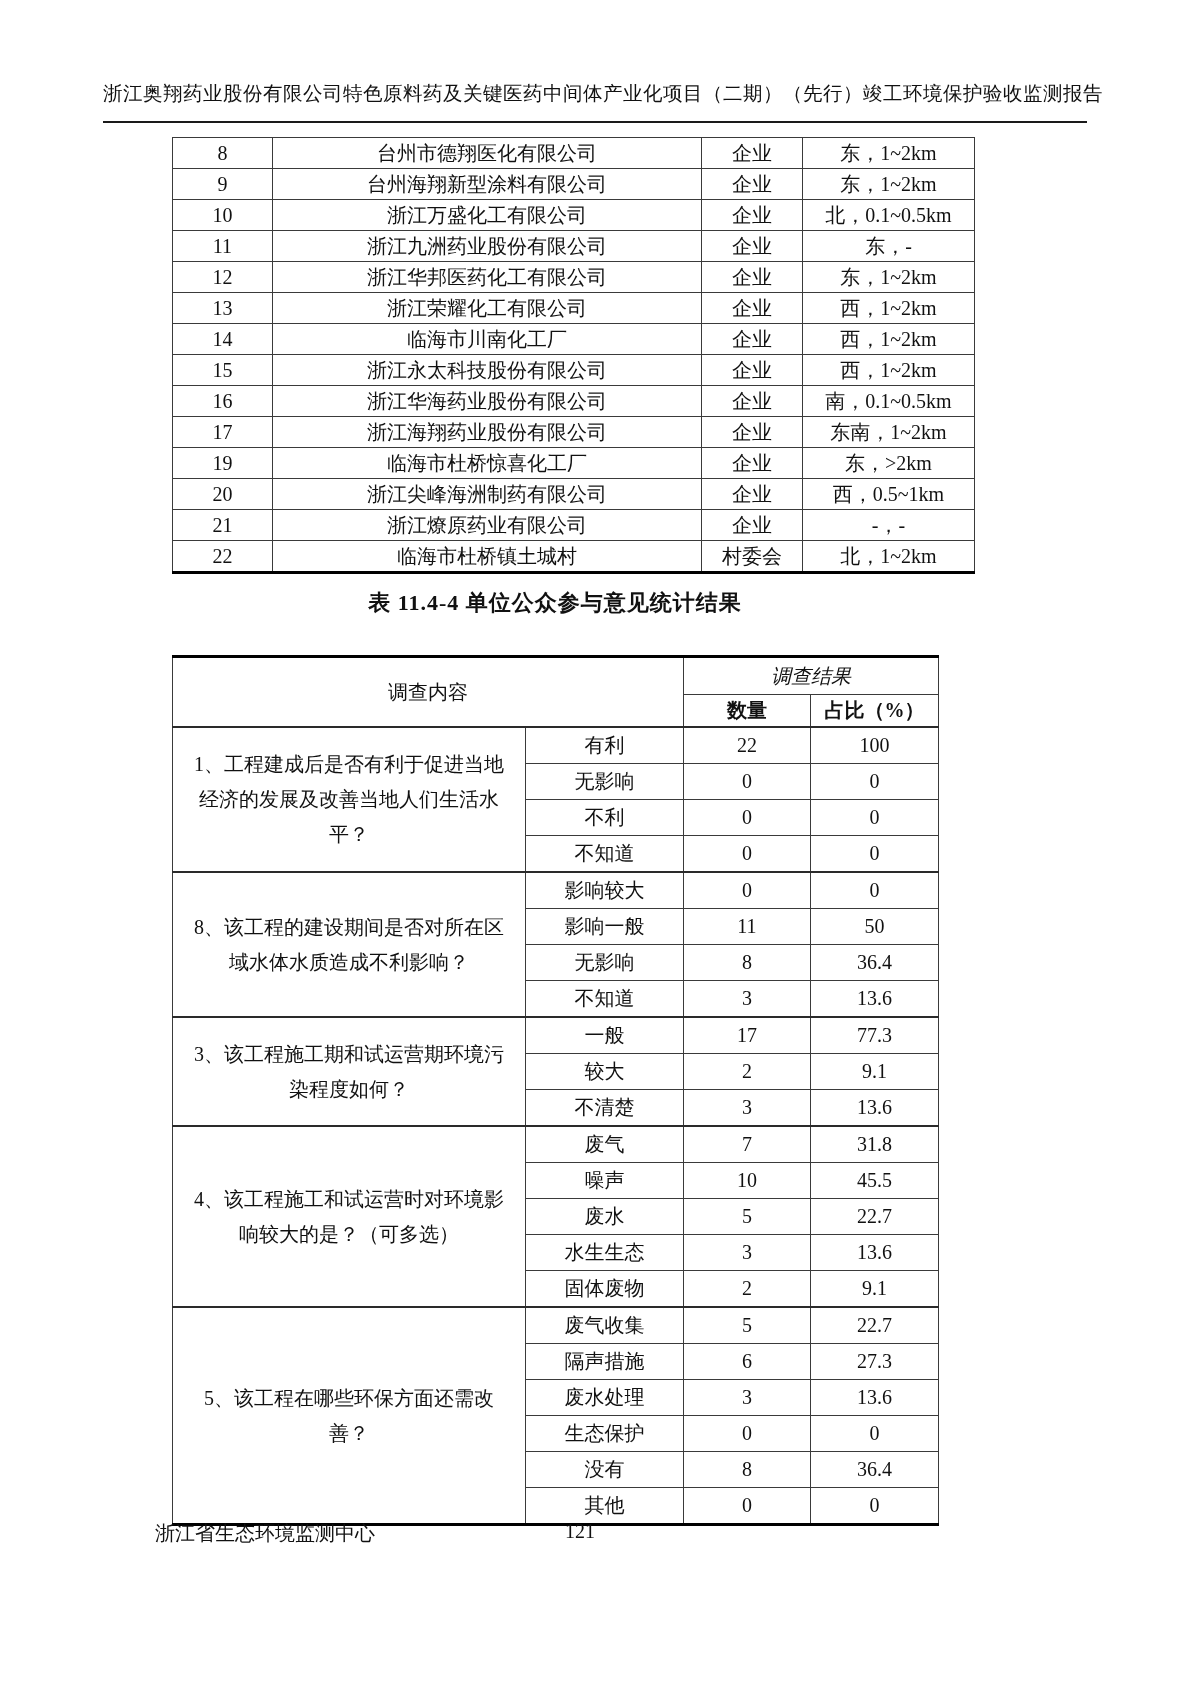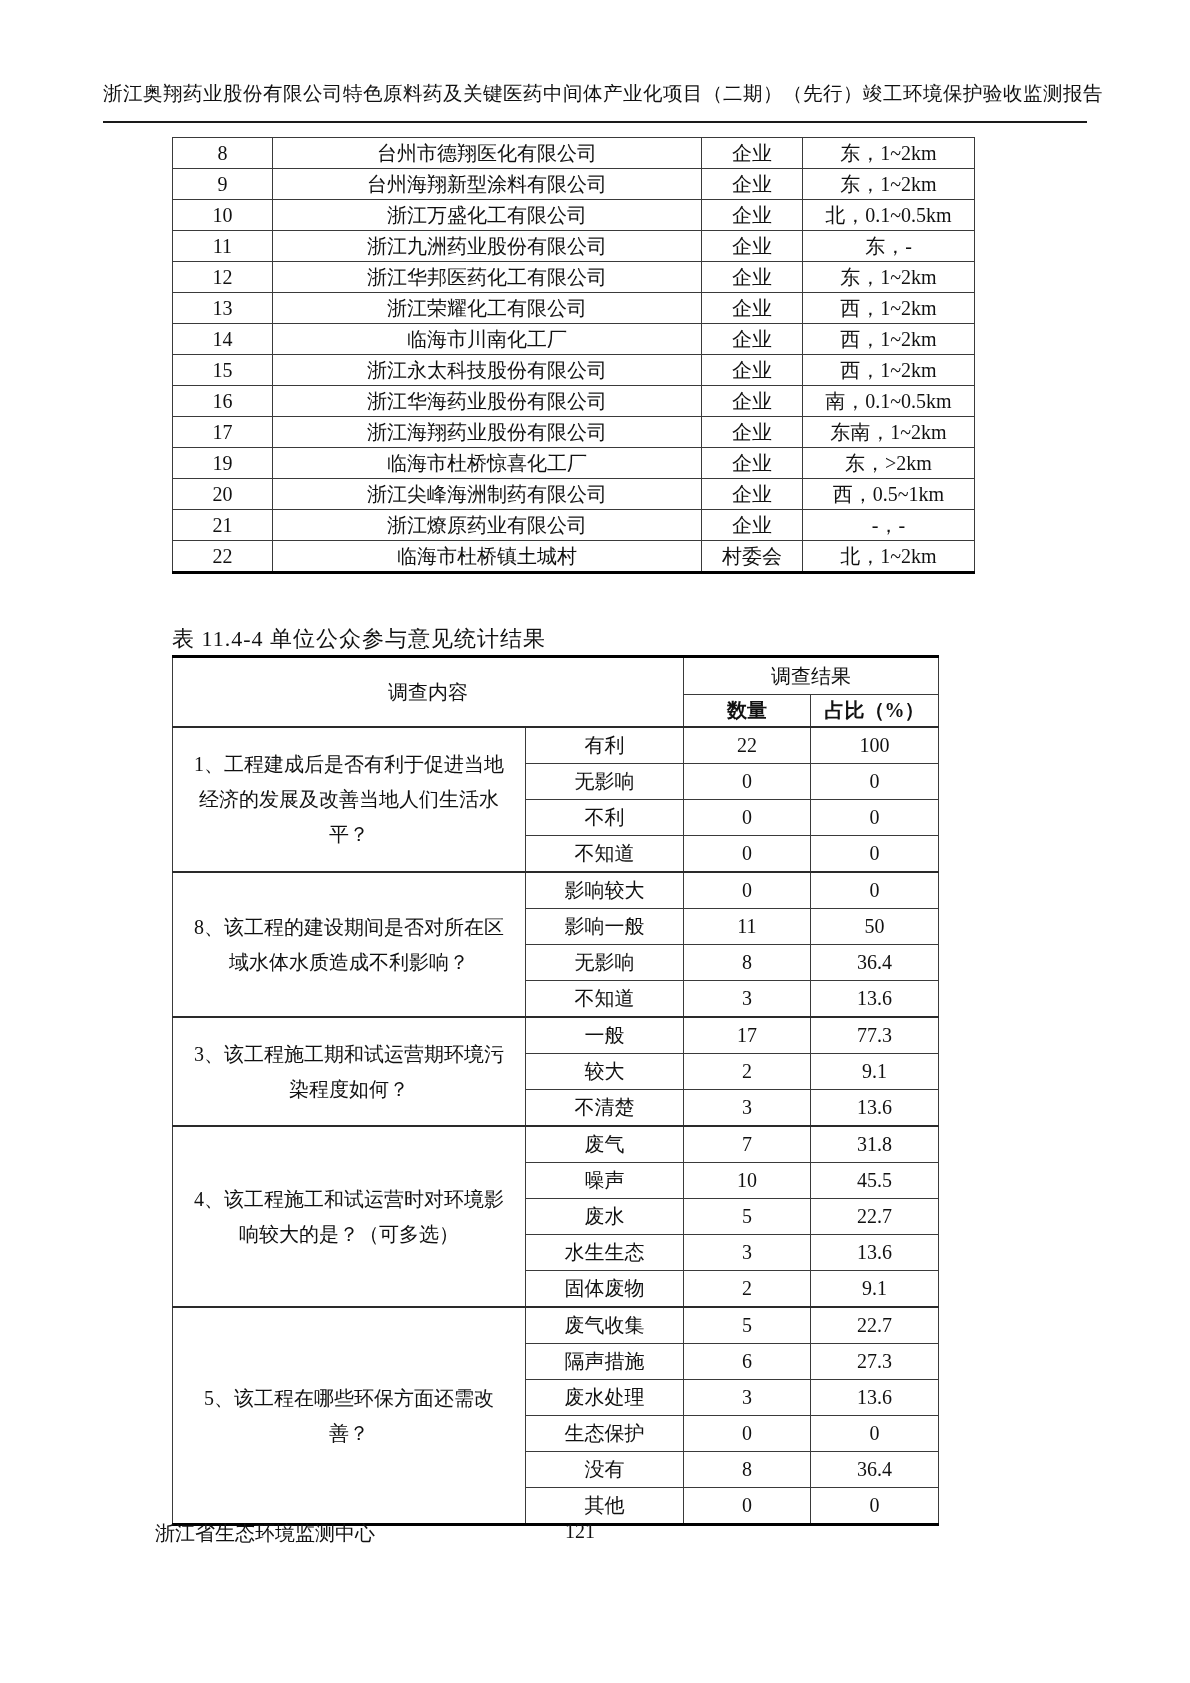--- a/index.html
+++ b/index.html
@@ -36,40 +36,41 @@
     border-bottom: 3px solid #000;
   }
   .t1 td { height: 30px; }
   .t1 .c-no   { width: 91px; }
   .t1 .c-name { width: 420px; }
   .t1 .c-type { width: 92px; }
   .t1 .c-loc  { width: 163px; }
   
   .t2-title {
     position: absolute;
-    left: 172px; top: 624px;
+    left: 172px; top: 588px;
     width: 766px;
+    text-align: center;
     font-size: 22px;
-    font-weight: normal;
+    font-weight: bold;
     letter-spacing: 1px;
   }
   
   .t2 {
     position: absolute;
     left: 172px; top: 655px;
     width: 766px;
     border-top: 3px solid #000;
     border-bottom: 3px solid #000;
   }
   .t2 .col-q { width: 353px; }
   .t2 .col-o { width: 158px; }
   .t2 .col-n { width: 127px; }
   .t2 .col-p { width: 128px; }
   .t2 thead td { font-size: 20px; }
-  .t2 .h-result  { height: 36px; }
+  .t2 .h-result  { height: 36px; font-style: italic; }
   .t2 .h-count, .t2 .h-percent { height: 31px; font-weight: bold; }
   .t2 tbody td { height: 35px; }
   .t2 .q-cell { font-size: 20px; line-height: 1.75; padding: 8px 12px; }
   .t2 tr.group-start td { border-top: 2px solid #2a2a2a; }
   
   .footer {
     position: absolute;
     left: 0; right: 0; top: 1520px;
     height: 30px;
     font-size: 20px;

